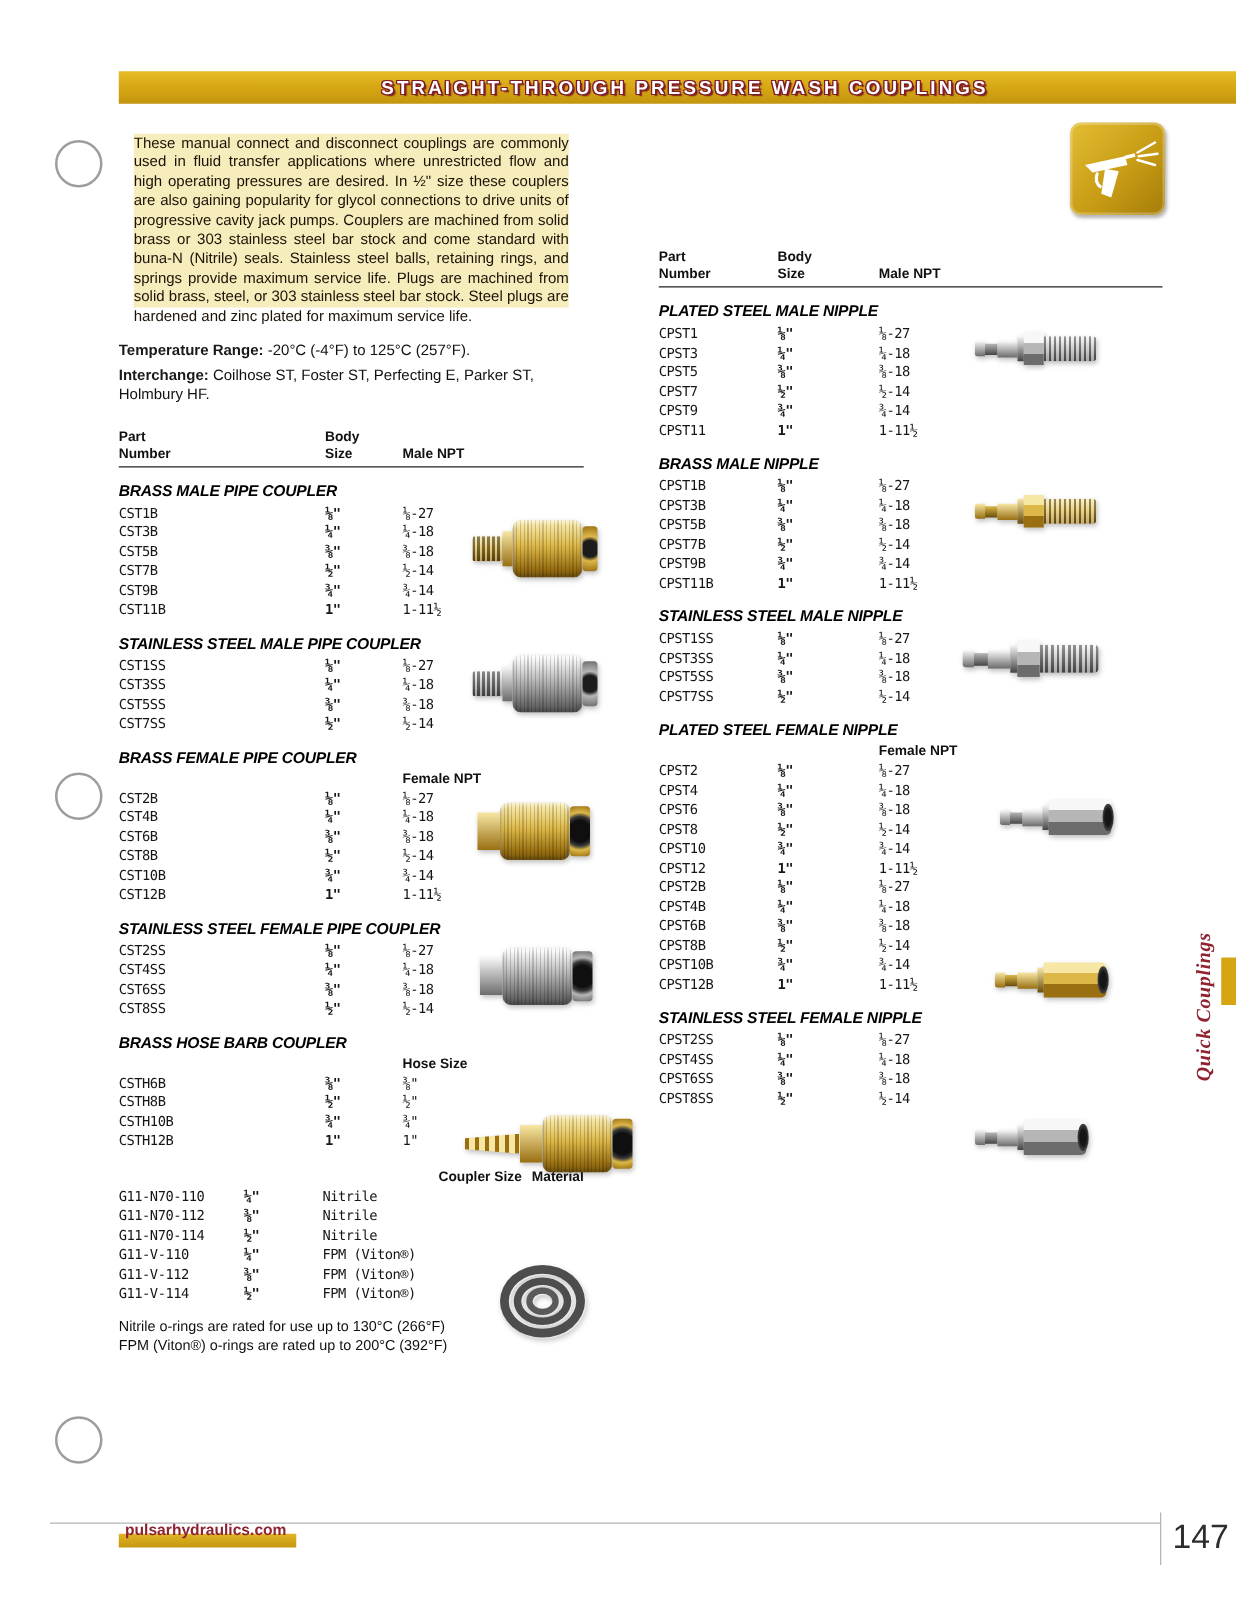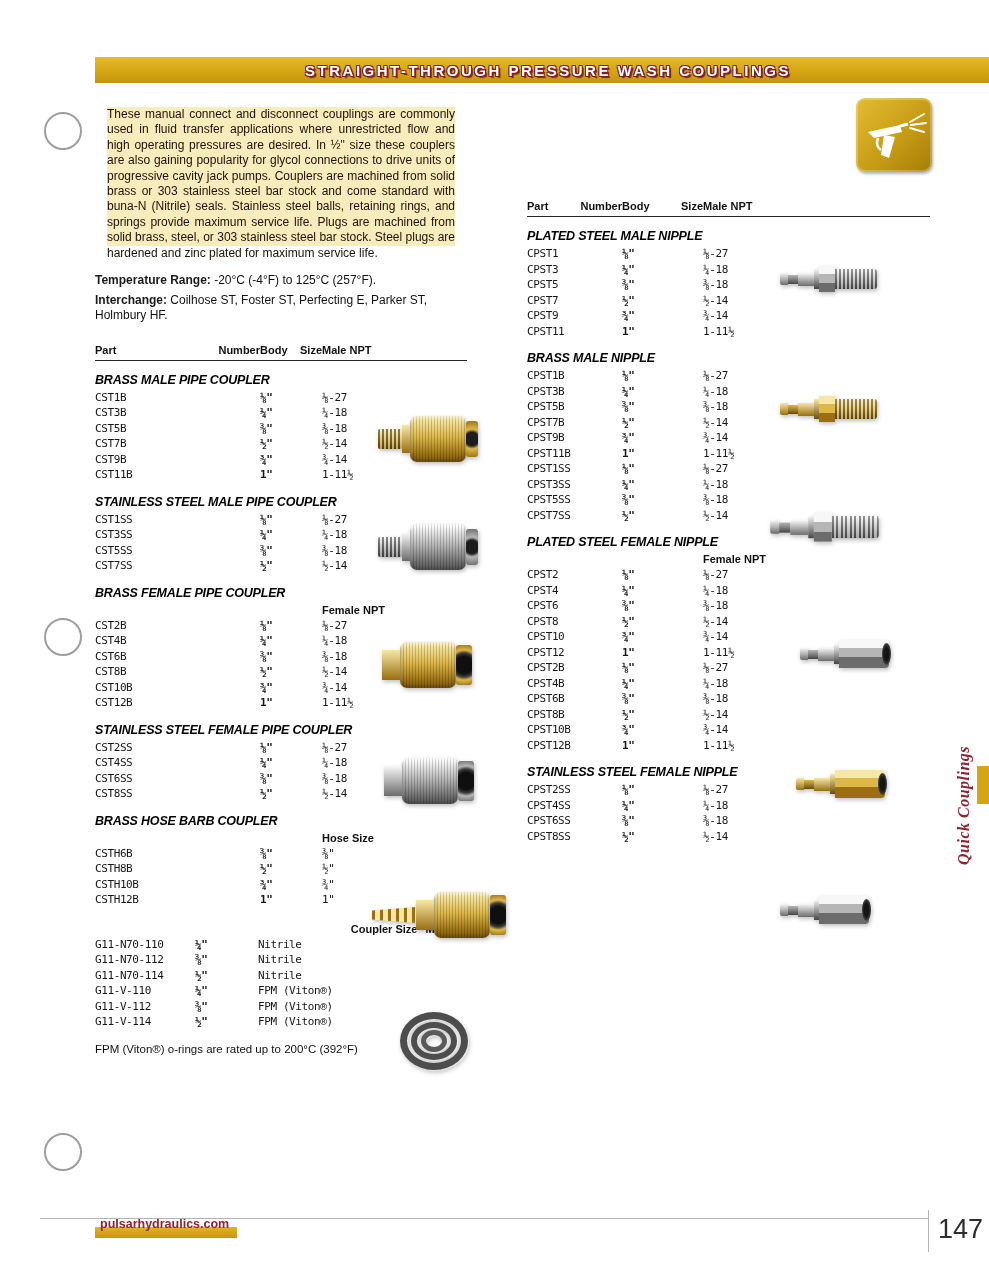--- a/index.html
+++ b/index.html
@@ -28,21 +28,21 @@
   .intro{
     margin:12px; font-size:12px; line-height:15.4px; text-align:justify; color:#1d1206;
     background-image:linear-gradient(#f6ecbc,#f6ecbc);
     background-size:100% calc(100% - 15px); background-repeat:no-repeat;
   }
   .meta{margin:5px 0 0 0; font-size:12px; line-height:15.2px;}
   .meta b{color:#1a1a1a}
   
   .thead{display:flex; margin-top:20px; border-bottom:1.5px solid #222; padding-bottom:3px;
          font-weight:bold; font-size:11px; line-height:13px;}
-  .hcell{display:flex; flex-direction:row; justify-content:space-between;}
+  .hcell{display:flex; flex-direction:column; justify-content:flex-end;}
   .sec-title{margin:12px 0 3px 0; font-size:12.5px; font-weight:bold; font-style:italic; letter-spacing:-0.2px; color:#000;}
   .subhead{font-weight:bold; font-size:11px; line-height:15px;}
   .col-left .subhead{margin-left:227px;}
   .col-right .subhead{margin-left:176px;}
   .subhead2{font-weight:bold; font-size:11px; line-height:15px; margin-top:14px;text-align:right;}
   .subhead2 .sh1{margin-left:100px;} .subhead2 .sh2{margin-left:8px;}
   .rows{font-family:"DejaVu Sans Mono","Liberation Mono",monospace; font-size:11px; line-height:15.5px; letter-spacing:-0.4px; color:#161616;}
   .rows.gap{}
   .trow{display:flex;}
   .c{display:inline-block;}
@@ -344,20 +344,21 @@
           </div>
           <div class="trow">
             <span class="c c0">G11-V-114</span>
             <span class="c c1">½"</span>
             <span class="c c2">FPM (Viton®)</span>
           </div>
         </div>
     </div>
 
     <div class="notes">
+      <div>Nitrile o-rings are rated for use up to 130°C (266°F)</div>
       <div>FPM (Viton®) o-rings are rated up to 200°C (392°F)</div>
     </div>
   </div>
 
   <div class="col-right">
     <div class="thead">
       <span class="hcell c0">
           <span>Part</span>
           <span>Number</span>
         </span>
@@ -436,20 +437,21 @@
           </div>
           <div class="trow">
             <span class="c c0">CPST11B</span>
             <span class="c c1">1"</span>
             <span class="c c2">1-11½</span>
           </div>
         </div>
     </div>
 
     <div class="section">
+      <h3 class="sec-title">STAINLESS STEEL MALE NIPPLE</h3>
       <div class="rows">
           <div class="trow">
             <span class="c c0">CPST1SS</span>
             <span class="c c1">⅛"</span>
             <span class="c c2">⅛-27</span>
           </div>
           <div class="trow">
             <span class="c c0">CPST3SS</span>
             <span class="c c1">¼"</span>
             <span class="c c2">¼-18</span>

